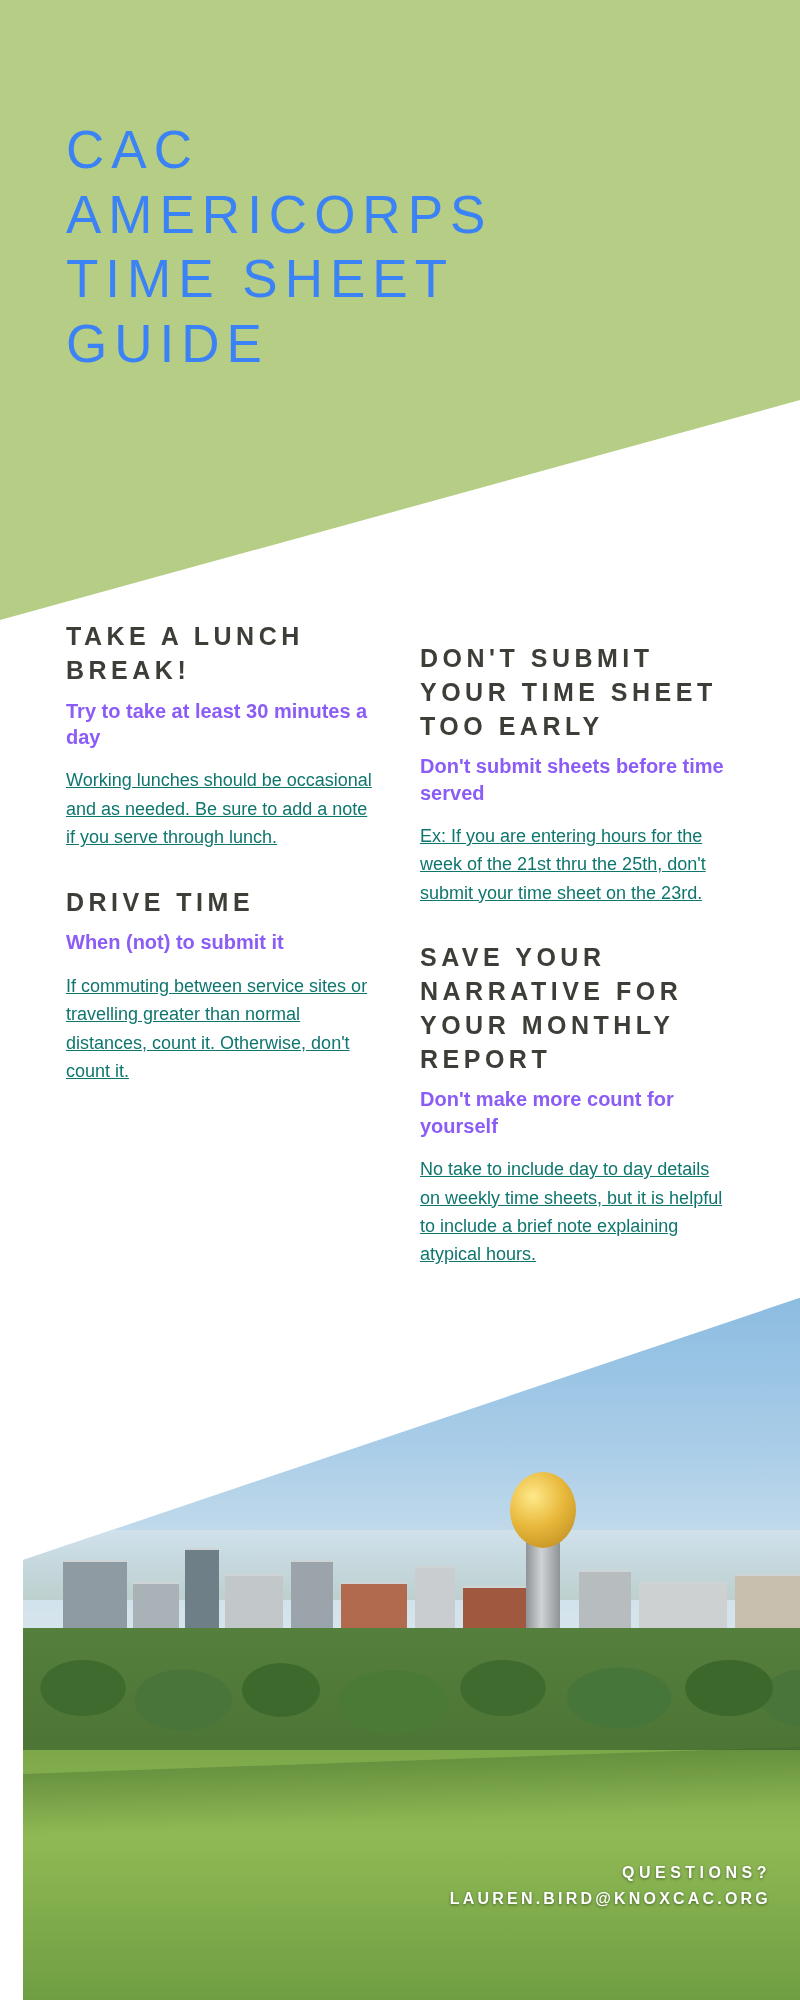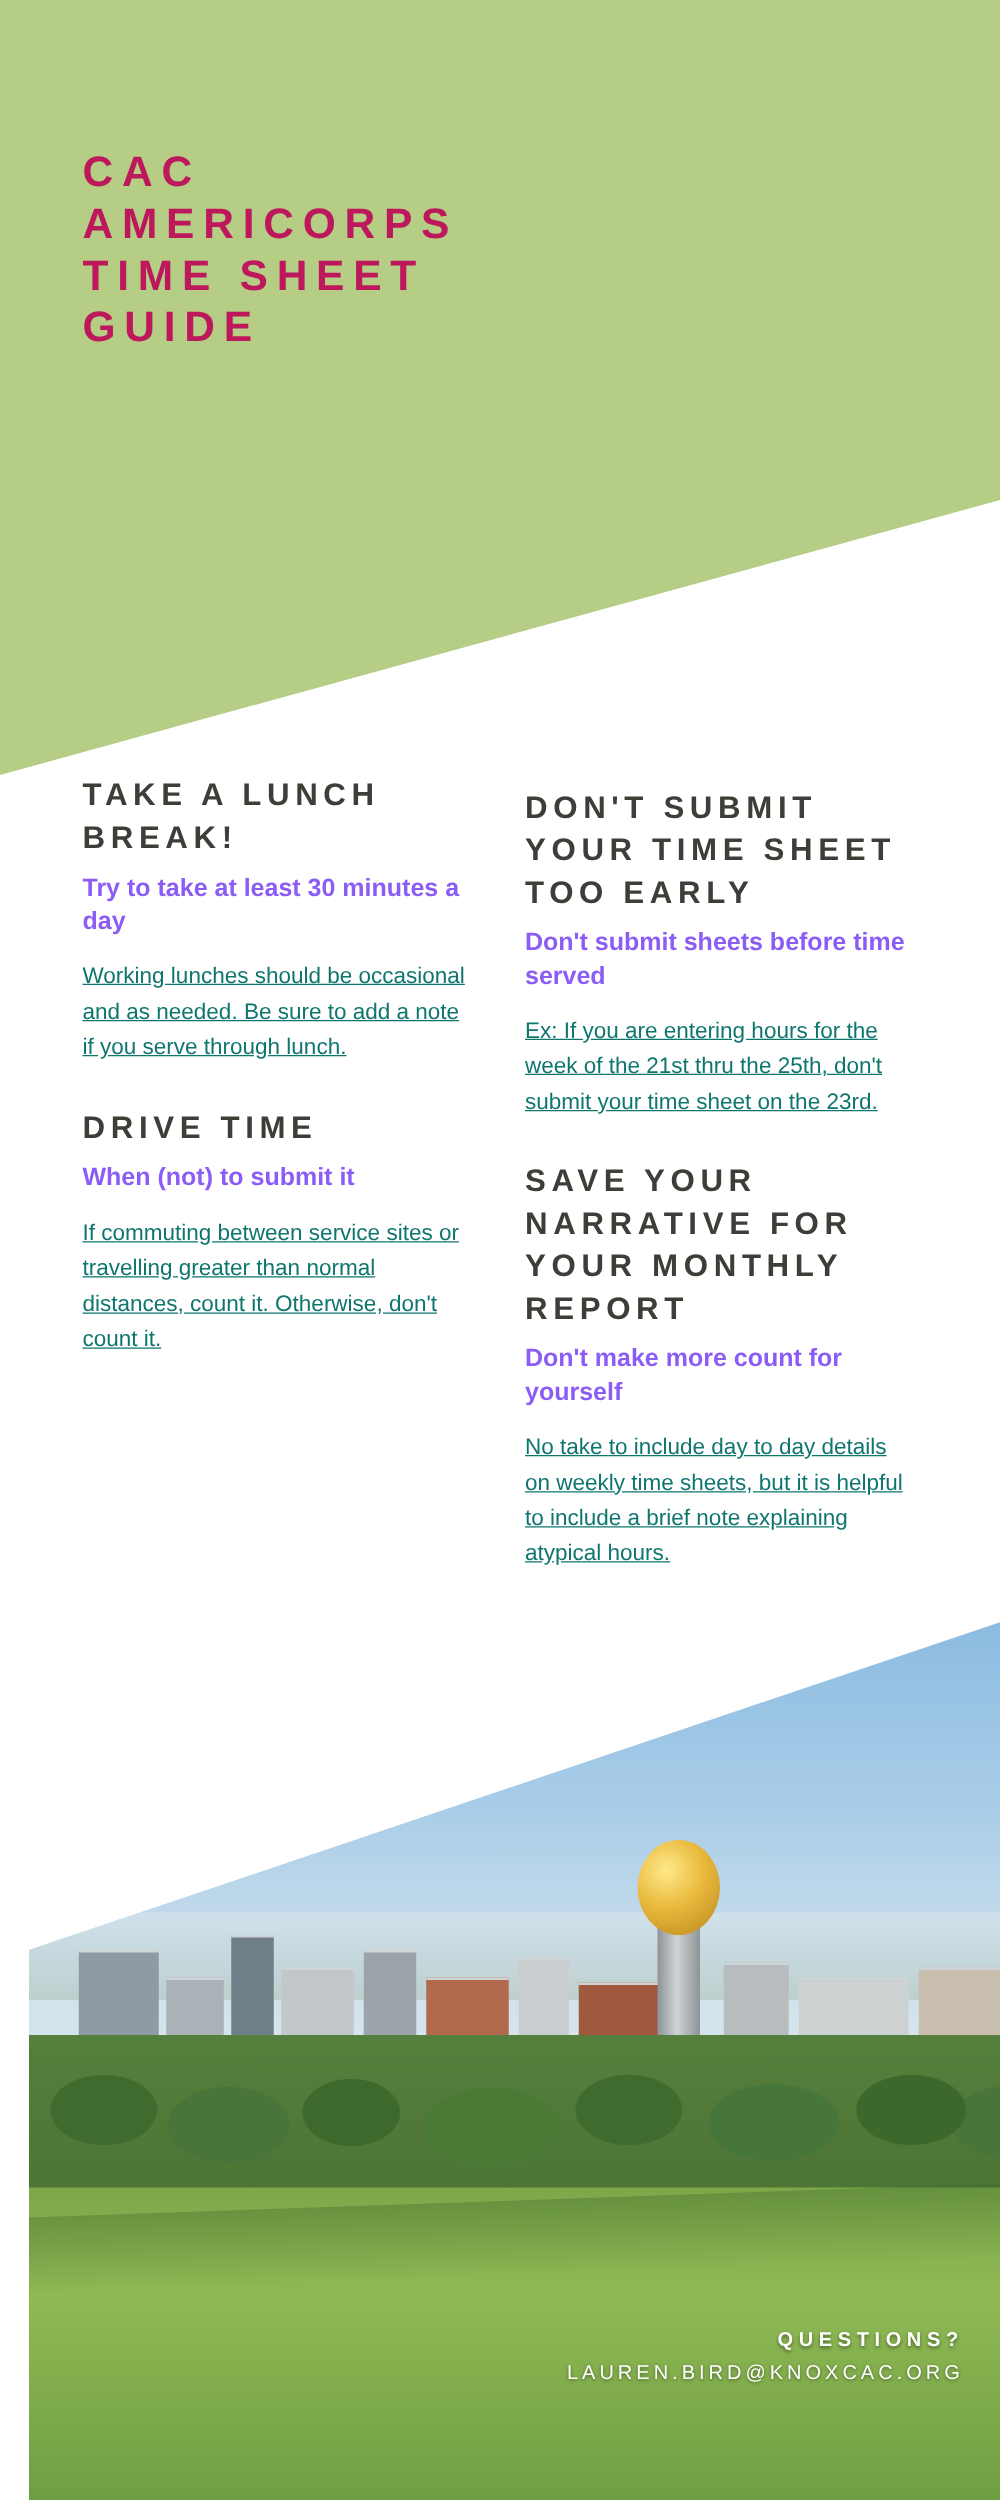--- a/index.html
+++ b/index.html
@@ -25,25 +25,25 @@
     width: 800px;
     height: 620px;
     background: #b5cd84;
     clip-path: polygon(0 0, 800px 0, 800px 400px, 0 620px);
   }
   .header-title {
     position: absolute;
     top: 118px;
     left: 66px;
     width: 640px;
-    font-size: 34px;
+    font-size: 53px;
     line-height: 1.22;
-    font-weight: bold;
+    font-weight: normal;
     letter-spacing: 7px;
-    color: #be185d;
+    color: #3b82f6;
     text-transform: uppercase;
     white-space: pre-line;
   }
 
   
   .columns {
     position: absolute;
     top: 620px;
     left: 0;
     width: 800px;
@@ -179,21 +179,21 @@
     text-shadow: 0 1px 3px rgba(0,0,0,.45);
   }
   .contact-q {
     font-size: 16px;
     font-weight: bold;
     letter-spacing: 4.5px;
     margin-bottom: 8px;
   }
   .contact-email {
     font-size: 16px;
-    font-weight: normal;
+    font-weight: bold;
     letter-spacing: 3.2px;
   }
 </style>
 </head>
 <body>
 
 <div id="poster">
 
   <div class="header-band"></div>
   <h1 class="header-title">CAC
@@ -215,21 +215,21 @@
       <div class="section pad-top">
         <div class="sec-title">DRIVE TIME</div>
         <div class="sec-sub">When (not) to submit it</div>
         <div class="sec-body">If commuting between service sites or travelling greater than normal distances, count it. Otherwise, don't count it.</div>
       </div>
 
     </div>
 
     <div class="col col-right">
 
-      <div class="section" style="margin-top:10px;">
+      <div class="section" style="margin-top:22px;">
         <div class="sec-title">DON'T SUBMIT YOUR TIME SHEET TOO EARLY</div>
         <div class="sec-sub">Don't submit sheets before time served</div>
         <div class="sec-body">Ex: If you are entering hours for the week of the 21st thru the 25th, don't submit your time sheet on the 23rd.</div>
       </div>
 
       <div class="section" style="margin-top:22px;">
         <div class="sec-title">SAVE YOUR NARRATIVE FOR YOUR MONTHLY REPORT</div>
         <div class="sec-sub">Don't make more count for yourself</div>
         <div class="sec-body">No take to include day to day details on weekly time sheets, but it is helpful to include a brief note explaining atypical hours.</div>
       </div>

